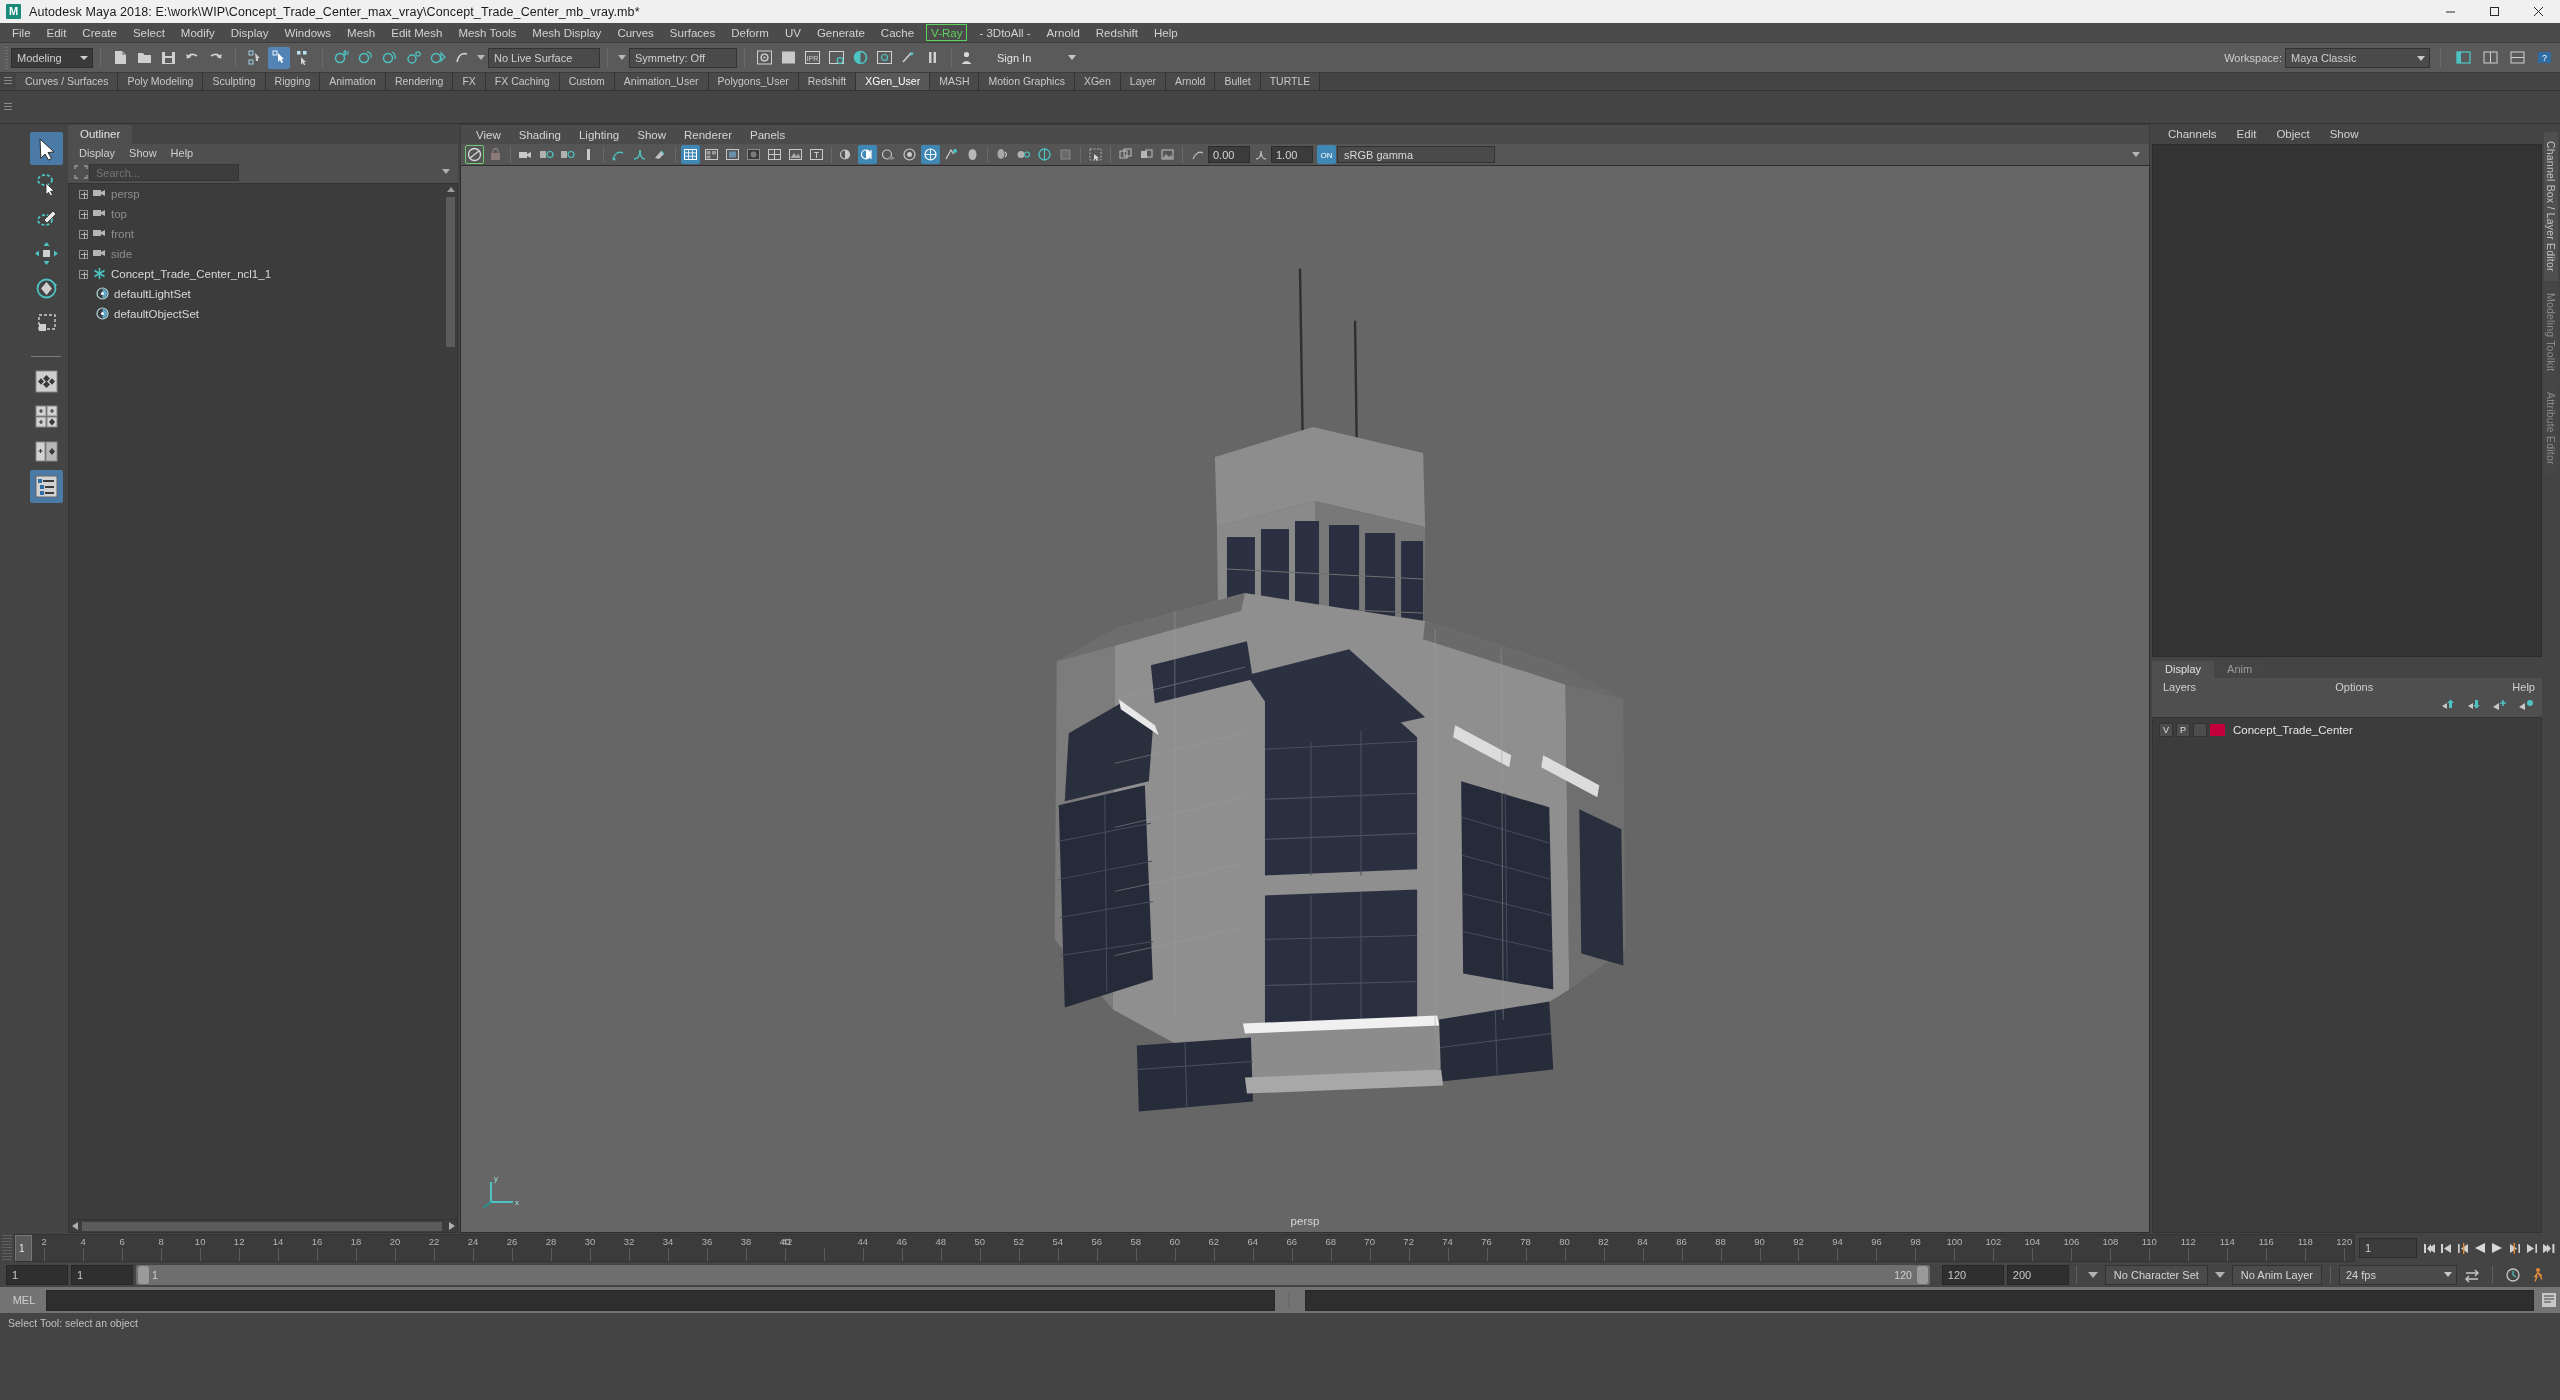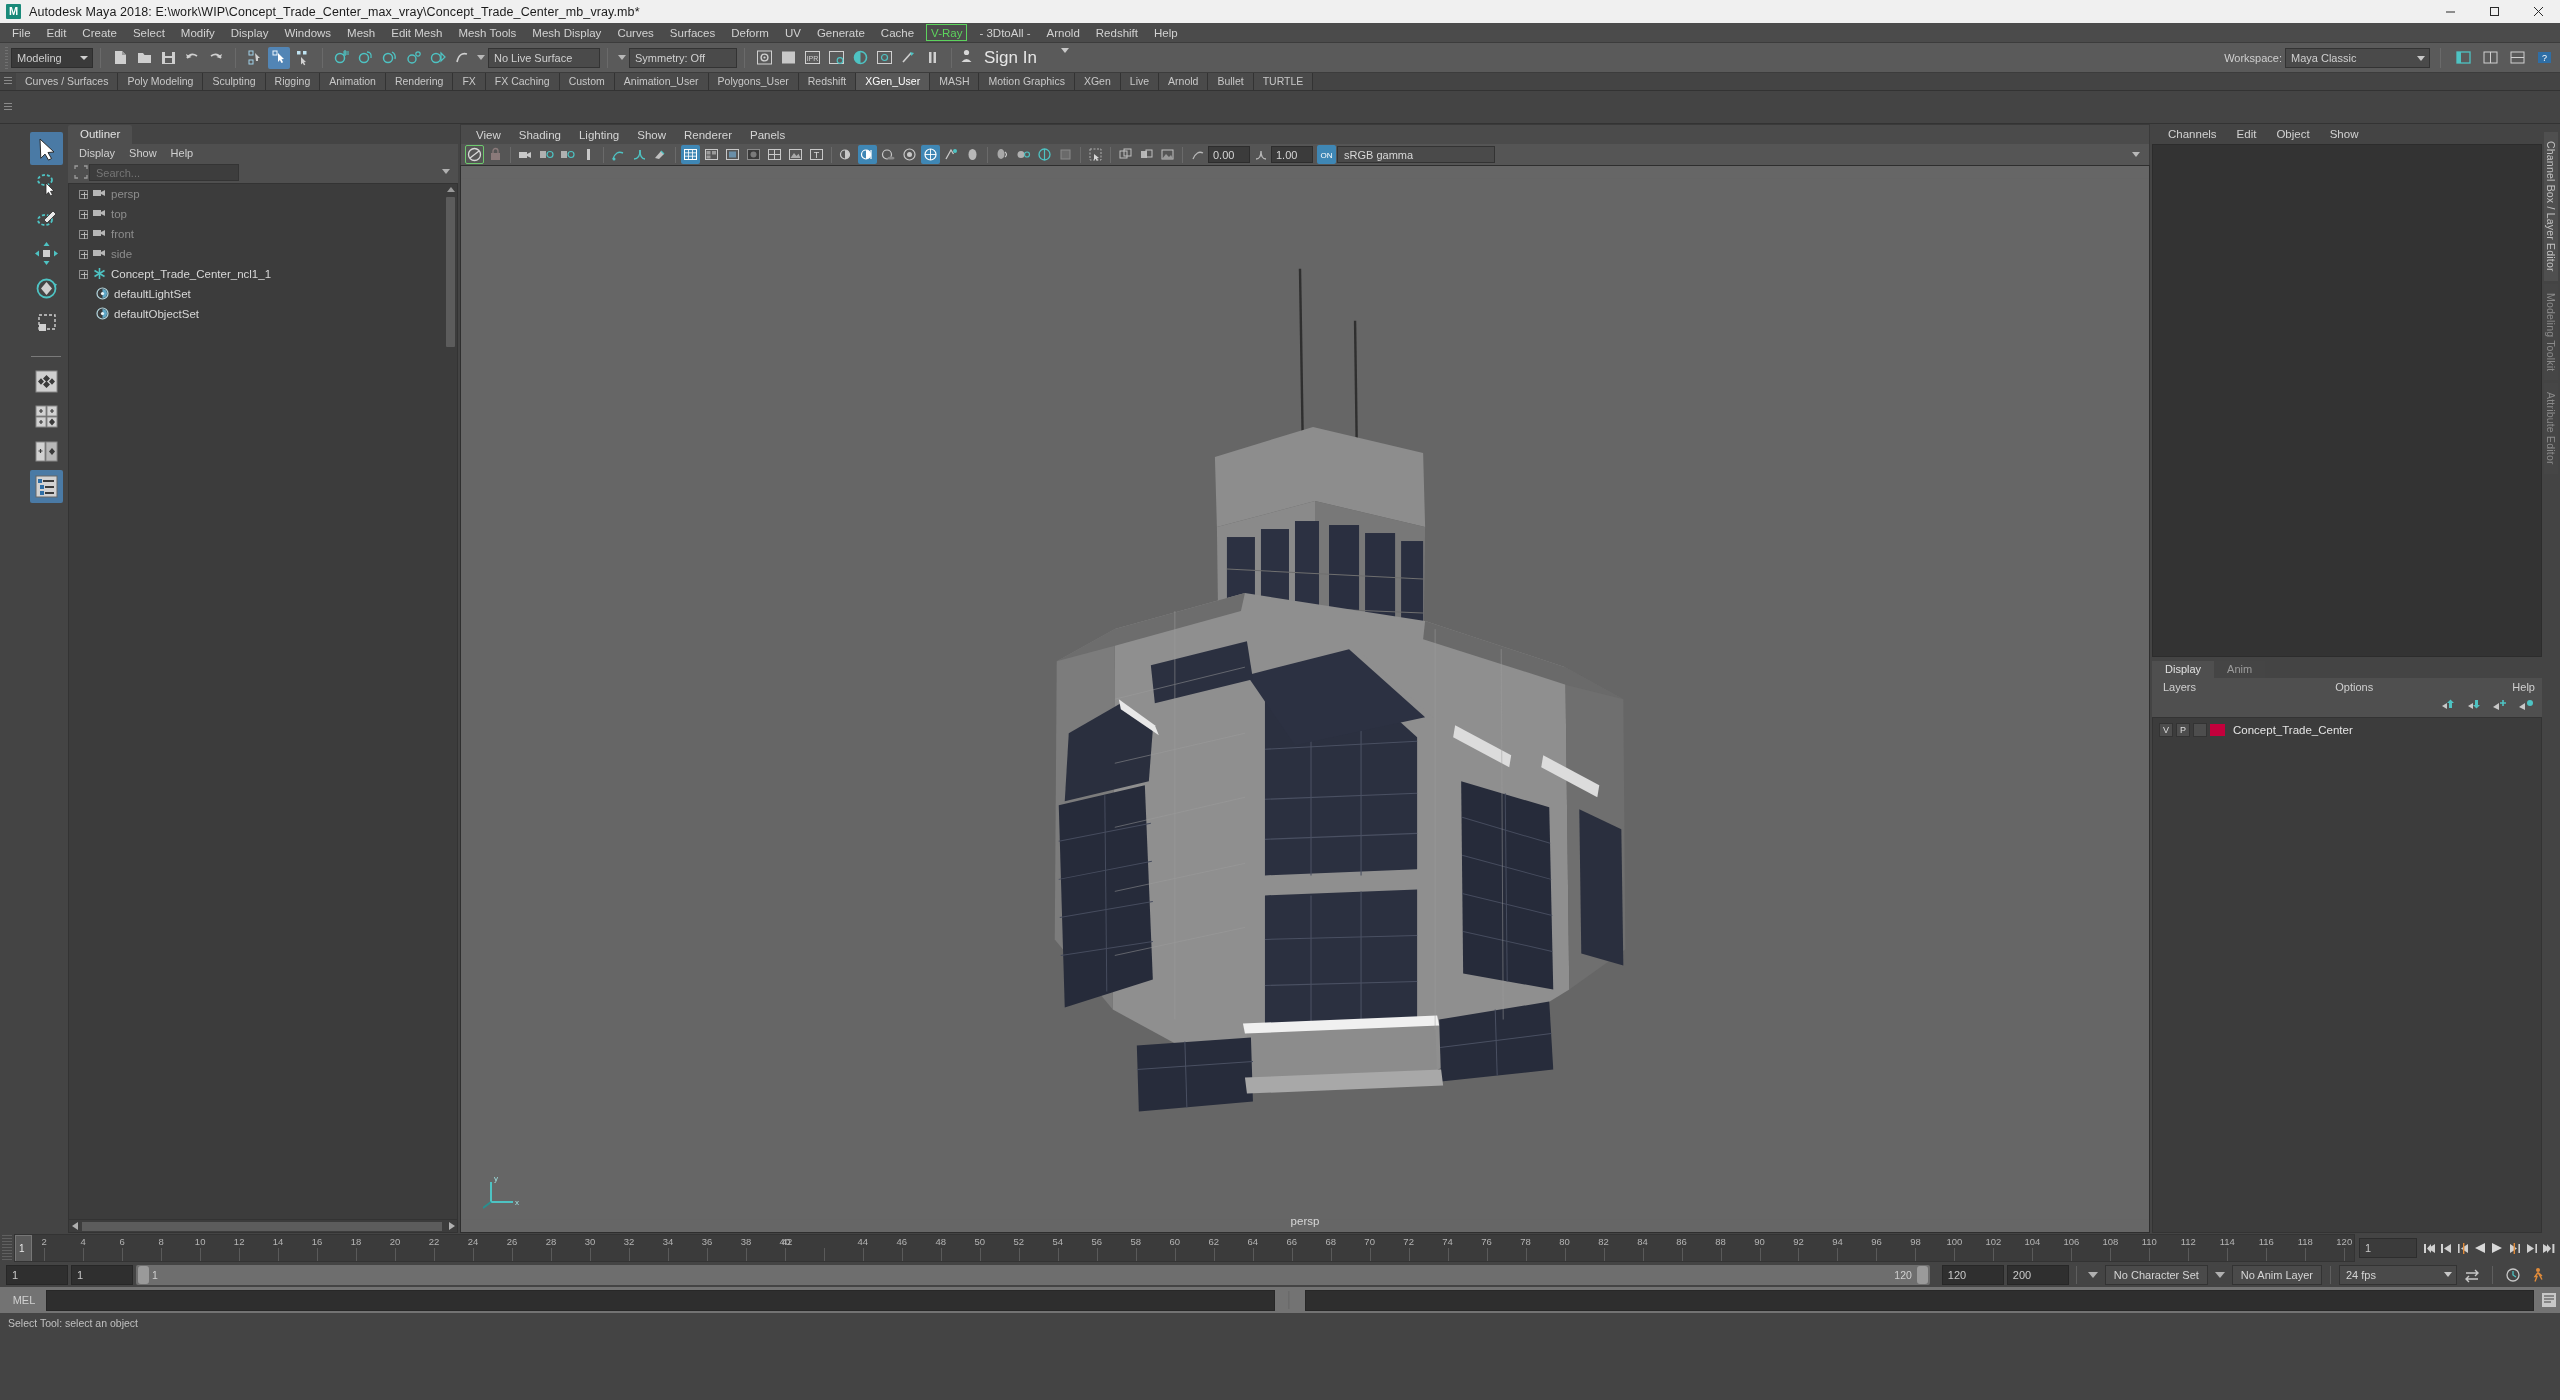--- a/index.html
+++ b/index.html
@@ -60,21 +60,21 @@
     width: 22px; height: 22px; display:flex; align-items:center; justify-content:center;
     margin: 0 1px; border-radius:2px;
   }
   .tb-icon.active { background: #5285b5; }
   .field-box {
     height:20px; background:#4a4a4a; border:1px solid #333; color:#d0d0d0; font-size:11px;
     display:flex; align-items:center; padding-left:5px;
   }
   .drop-arr { width:14px;height:20px;display:flex;align-items:center;justify-content:center;}
   .drop-arr::after{content:"";border-left:4px solid transparent;border-right:4px solid transparent;border-top:5px solid #b8b8b8;}
-  .signin { display:flex; color:#e6e6e6; font-size:17px; gap:10px; }
+  .signin { display:flex; align-items:center; color:#e6e6e6; font-size:11px; gap:23px; }
 
   
   .shelfbar {
     height: 18px; background: #444; display:flex; align-items:flex-end; border-bottom:1px solid #333;
   }
   .shelf-grip { width:16px;height:18px;display:flex;align-items:center;justify-content:center;}
   .shelf-grip::after{content:"";width:8px;height:8px;background:repeating-linear-gradient(to bottom,#8a8a8a 0 1px,transparent 1px 3px);}
   .shelf-tab {
     font-size: 10.5px; color:#c8c8c8; padding: 0 9px; height:17px; line-height:17px;
     border-right:1px solid #333; background:#4a4a4a; white-space:nowrap;
@@ -461,21 +461,21 @@
     <div class="shelf-tab">FX</div>
     <div class="shelf-tab">FX Caching</div>
     <div class="shelf-tab">Custom</div>
     <div class="shelf-tab">Animation_User</div>
     <div class="shelf-tab">Polygons_User</div>
     <div class="shelf-tab">Redshift</div>
     <div class="shelf-tab active">XGen_User</div>
     <div class="shelf-tab">MASH</div>
     <div class="shelf-tab">Motion Graphics</div>
     <div class="shelf-tab">XGen</div>
-    <div class="shelf-tab">Live</div>
+    <div class="shelf-tab">Layer</div>
     <div class="shelf-tab">Arnold</div>
     <div class="shelf-tab">Bullet</div>
     <div class="shelf-tab">TURTLE</div>
   </div>
 
   <div class="shelf-strip">
     <div class="shelf-grip"></div>
   </div>
 
   <div class="main">

